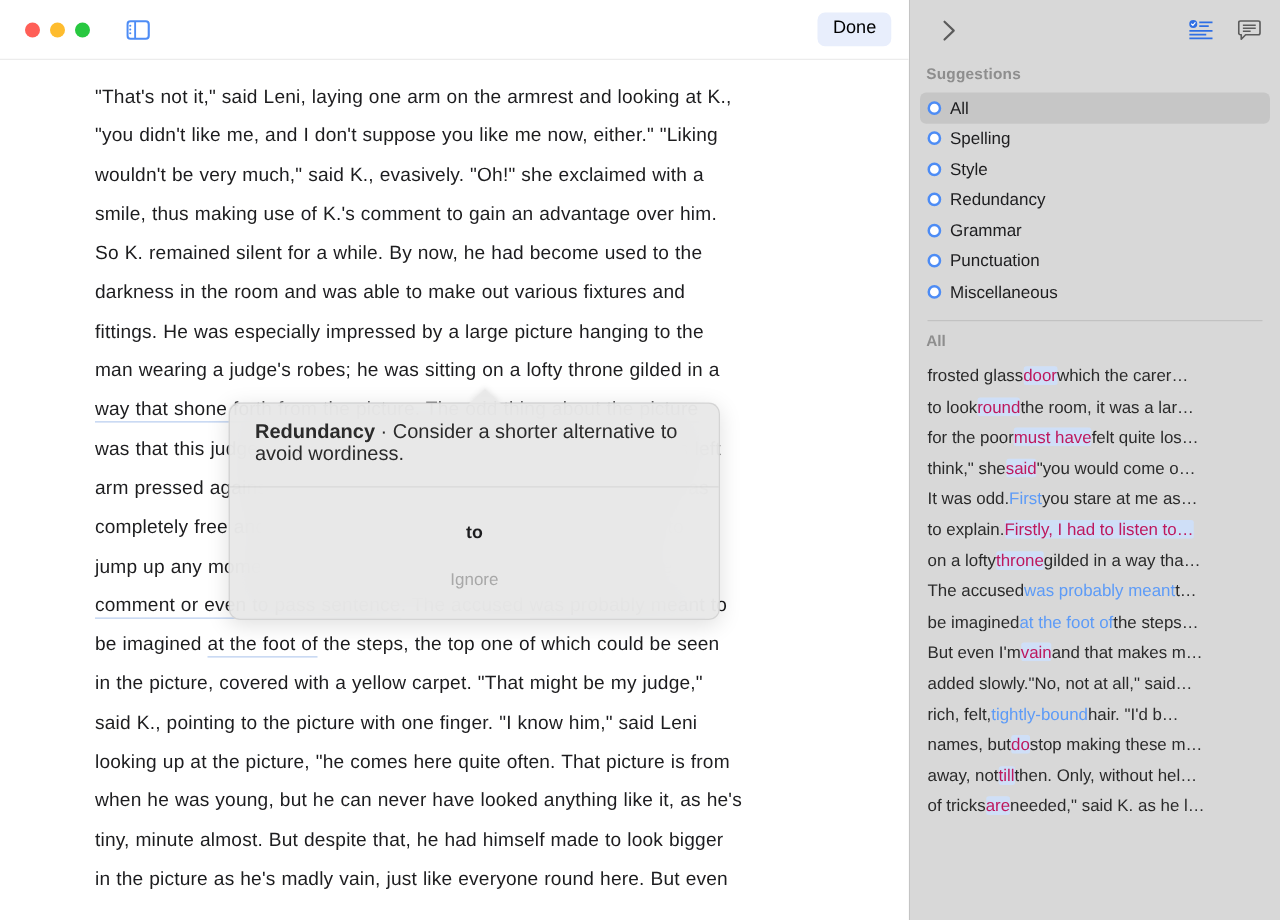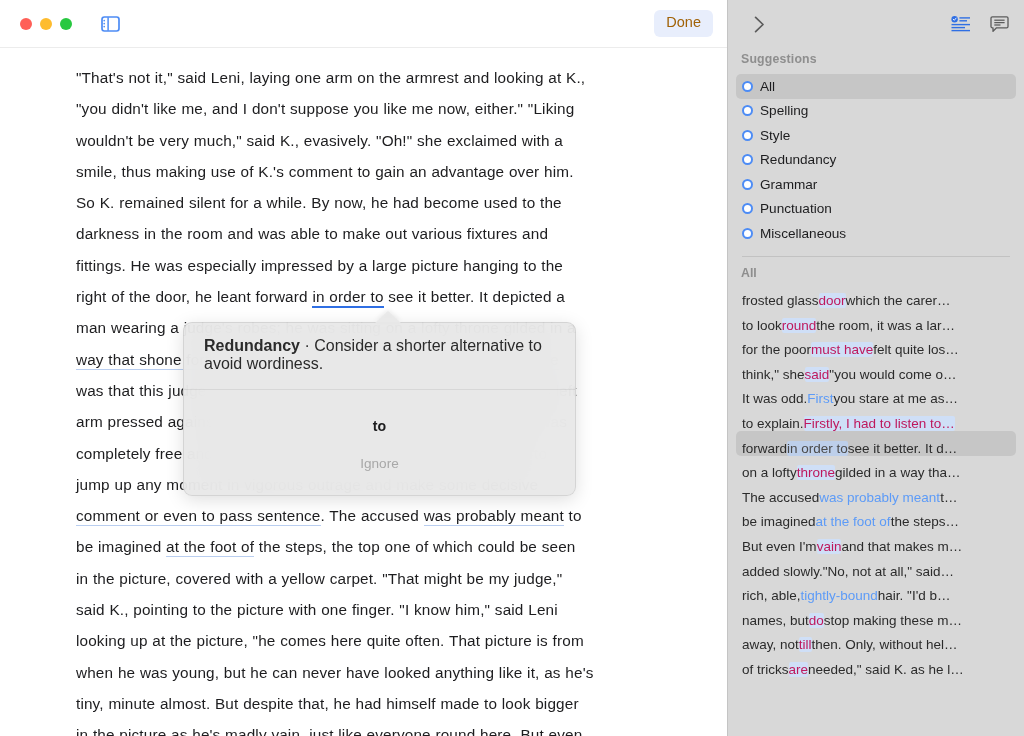--- a/index.html
+++ b/index.html
@@ -37,21 +37,21 @@
     width: 26px; height: 24px;
     display: flex; align-items: center; justify-content: center;
     cursor: pointer;
     border-radius: 4px;
   }
   .sidebar-toggle svg { display: block; }
 
   .done-btn {
     margin-left: auto;
     background: #e8eefc;
-    color: #a16207;
+    color: #000000;
     border: none;
     font-size: 14.5px;
     font-family: "Liberation Sans", sans-serif;
     padding: 5px 12px 6px;
     border-radius: 6px;
     cursor: pointer;
     line-height: 1.1;
   }
 
   .doc-body {
@@ -230,21 +230,20 @@
 
     <div class="doc-body">
       <div class="doc-text" id="doc-text">
           <div><span>"That's not it," said Leni, laying one arm on the armrest and looking at K.,</span></div>
           <div><span>"you didn't like me, and I don't suppose you like me now, either." "Liking</span></div>
           <div><span>wouldn't be very much," said K., evasively. "Oh!" she exclaimed with a</span></div>
           <div><span>smile, thus making use of K.'s comment to gain an advantage over him.</span></div>
           <div><span>So K. remained silent for a while. By now, he had become used to the</span></div>
           <div><span>darkness in the room and was able to make out various fixtures and</span></div>
           <div><span>fittings. He was especially impressed by a large picture hanging to the</span></div>
-          <div><span>right of the door, he leant forward </span><span class="u-active">in order to</span><span> see it better. It depicted a</span></div>
           <div><span>man wearing a judge's robes; he was sitting on a lofty throne gilded in a</span></div>
           <div><span class="u-sugg">way that shone forth from the picture. The odd thing about the picture</span></div>
           <div><span>was that this judge was not sitting there in dignified calm but had his left</span></div>
           <div><span>arm pressed against the back and the side of the throne, his right, was</span></div>
           <div><span>completely free and only grasped the arm of the chair, as if about to</span></div>
           <div><span>jump up any moment in vigorous outrage and make some decisive</span></div>
           <div><span class="u-sugg">comment or even to pass sentence</span><span>. The accused </span><span class="u-sugg">was probably meant</span><span> to</span></div>
           <div><span>be imagined </span><span class="u-sugg">at the foot of</span><span> the steps, the top one of which could be seen</span></div>
           <div><span>in the picture, covered with a yellow carpet. "That might be my judge,"</span></div>
           <div><span>said K., pointing to the picture with one finger. "I know him," said Leni</span></div>
@@ -358,25 +357,20 @@
         </div>
         <div class="sugg-row">
           <span>It was odd. </span>
           <span class="hl">First</span>
           <span> you stare at me as…</span>
         </div>
         <div class="sugg-row">
           <span>to explain. </span>
           <span class="hlbg">Firstly, I had to listen to…</span>
         </div>
-        <div class="sugg-row selected">
-          <span>forward </span>
-          <span class="hlbg">in order to</span>
-          <span> see it better. It d…</span>
-        </div>
         <div class="sugg-row">
           <span>on a lofty </span>
           <span class="hlbg">throne</span>
           <span> gilded in a way tha…</span>
         </div>
         <div class="sugg-row">
           <span>The accused </span>
           <span class="hl">was probably meant</span>
           <span> t…</span>
         </div>
@@ -388,21 +382,21 @@
         <div class="sugg-row">
           <span>But even I'm </span>
           <span class="hlbg">vain</span>
           <span> and that makes m…</span>
         </div>
         <div class="sugg-row">
           <span>added slowly. </span>
           <span>"No, not at all," said…</span>
         </div>
         <div class="sugg-row">
-          <span>rich, able, </span>
+          <span>rich, felt, </span>
           <span class="hl">tightly-bound</span>
           <span> hair. "I'd b…</span>
         </div>
         <div class="sugg-row">
           <span>names, but </span>
           <span class="hlbg">do</span>
           <span> stop making these m…</span>
         </div>
         <div class="sugg-row">
           <span>away, not </span>

